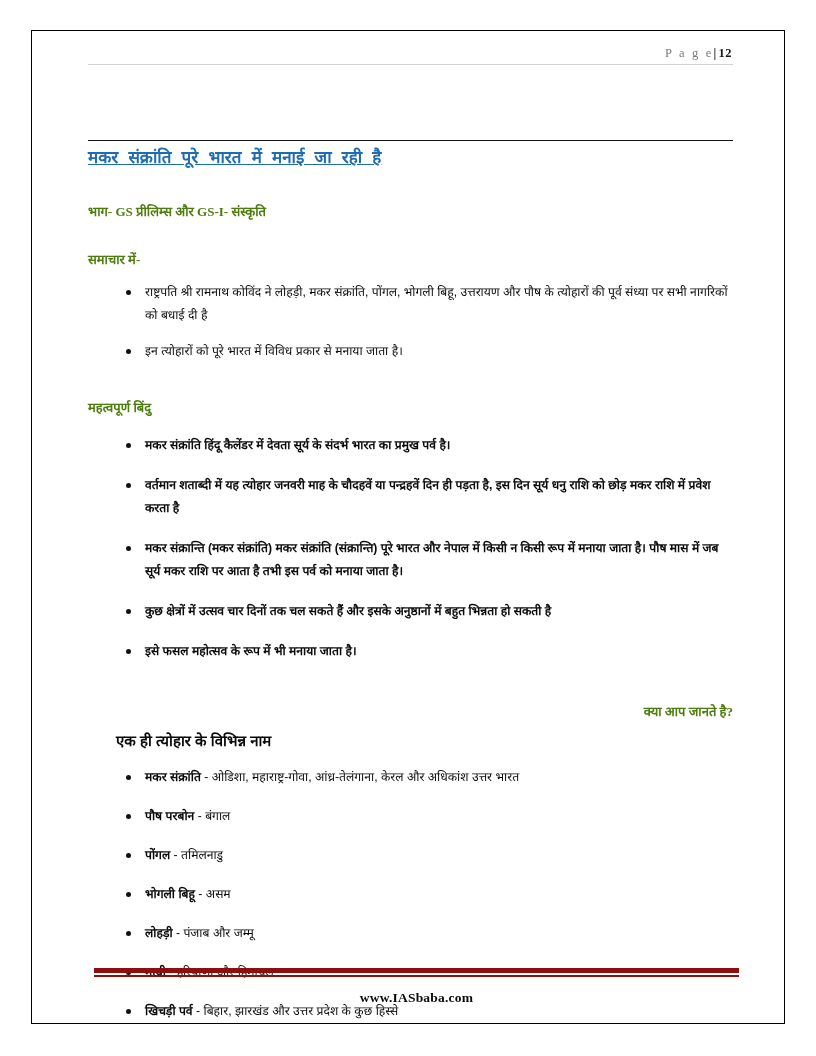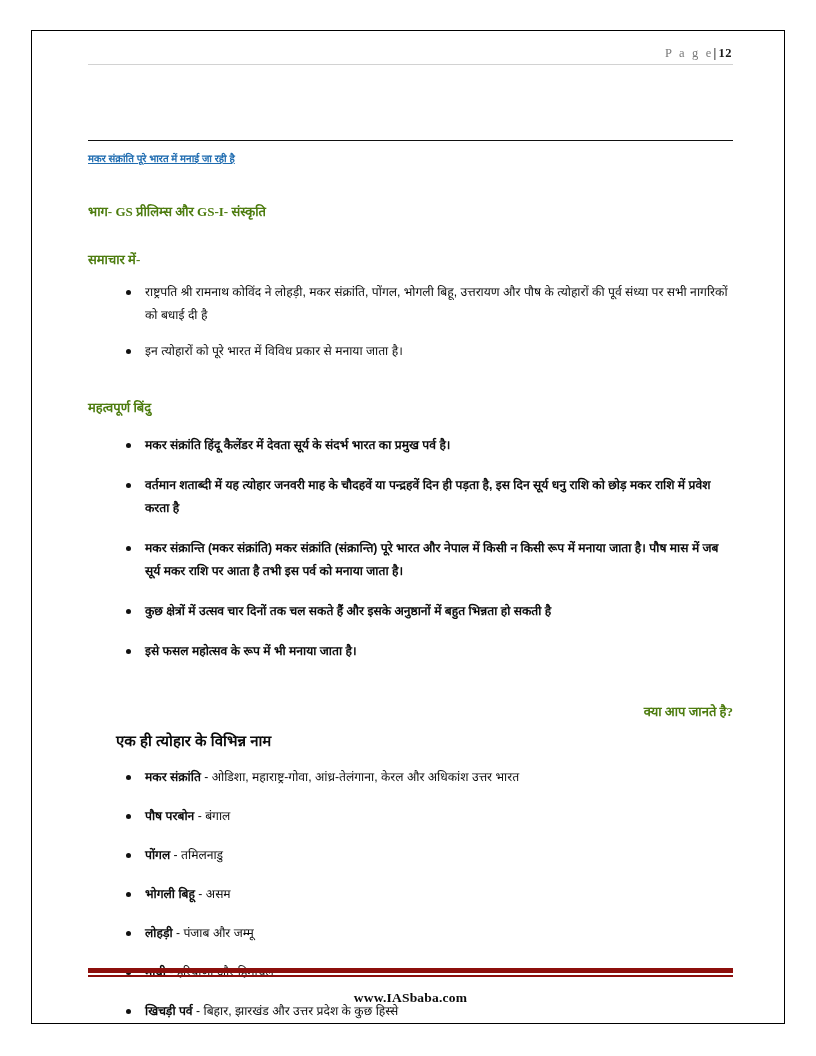--- a/index.html
+++ b/index.html
@@ -68,22 +68,22 @@
   }
   
   .title-rule {
     margin-top: 66px;
     height: 1.1px;
     background: #111111;
     width: 100%;
   }
   .doc-title {
     margin-top: 9px;
-    font-family: Liberation Sans, sans-serif;
-    font-size: 10px;
+    font-family: Liberation Mono, monospace;
+    font-size: 17px;
     font-weight: bold;
     color: #1f6cb0;
     text-decoration: underline;
     display: inline-block;
     line-height: 18px;
   }
   
   .h-red {
     font-family: Liberation Serif, serif;
     font-size: 13px;
@@ -130,21 +130,21 @@
     height: 5px;
     background: #111111;
     border-radius: 50%;
   }
   ul.bullets.wide li { margin-top: 17px; }
   ul.bullets.names li { margin-top: 16px; }
   .b { font-weight: bold; }
   
   .footer {
     position: absolute;
-    left: 88px;
+    left: 94px;
     top: 968px;
     width: 645px;
   }
   .footer-rule-thick {
     height: 5px;
     background: #8d0f0c;
     width: 100%;
   }
   .footer-rule-thin {
     margin-top: 2px;

